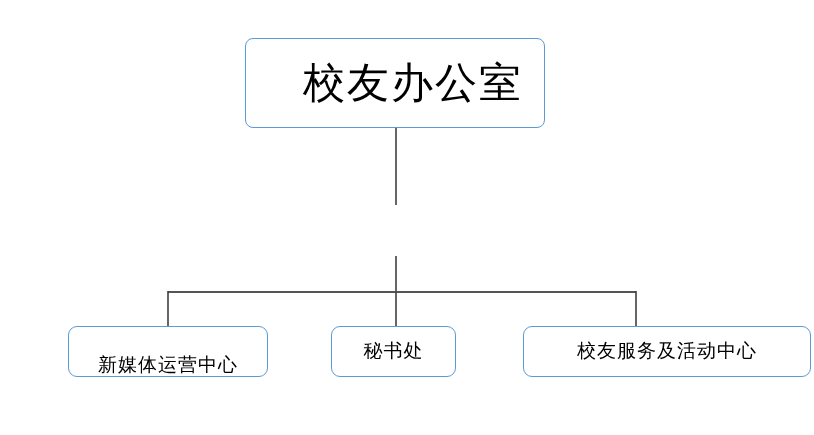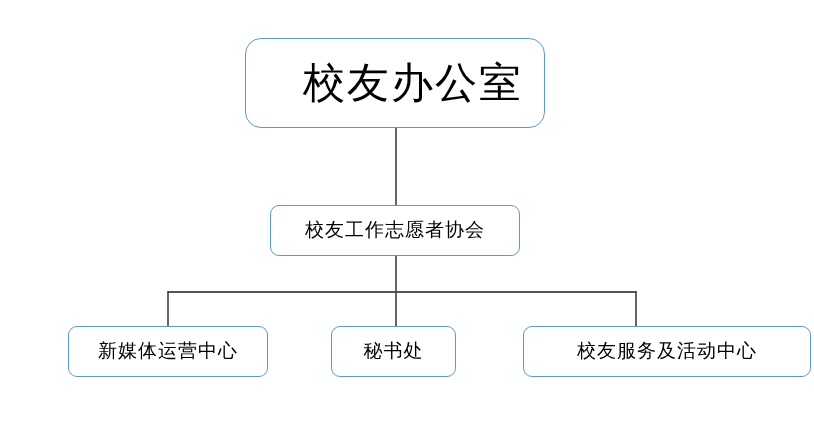--- a/index.html
+++ b/index.html
@@ -50,21 +50,21 @@
     letter-spacing: 0.5px;
     text-align: center;
   }
 
   
   #node-root {
     left: 245px;
     top: 38px;
     width: 300px;
     height: 90px;
-    border-radius: 16px;
+    border-radius: 8px;
     border-width: 1.8px;
     padding-left: 36px;
   }
   #node-root .node-label {
     font-size: 42px;
     letter-spacing: 2px;
   }
 
   
   #node-assoc {
@@ -79,20 +79,21 @@
   }
 
   
   .node-leaf {
     top: 326px;
     height: 51px;
   }
   #node-newmedia {
     left: 68px;
     width: 200px;
+    align-items: flex-end;
   }
   #node-secretariat {
     left: 331px;
     width: 125px;
   }
   #node-service {
     left: 523px;
     width: 288px;
   }
   .node-leaf .node-label {
@@ -117,23 +118,20 @@
 
     <line x1="396" y1="292" x2="396" y2="326" stroke="#3f3f3f" stroke-width="1.6"></line>
 
     <line x1="636" y1="291" x2="636" y2="326" stroke="#3f3f3f" stroke-width="1.6"></line>
   </svg>
 
   <div class="node" id="node-root">
     <span class="node-label">校友办公室</span>
   </div>
 
-  <div class="node" id="node-assoc">
-    <span class="node-label">校友工作志愿者协会</span>
-  </div>
 
   <div class="node node-leaf" id="node-newmedia">
     <span class="node-label">新媒体运营中心</span>
   </div>
 
   <div class="node node-leaf" id="node-secretariat">
     <span class="node-label">秘书处</span>
   </div>
 
   <div class="node node-leaf" id="node-service">

